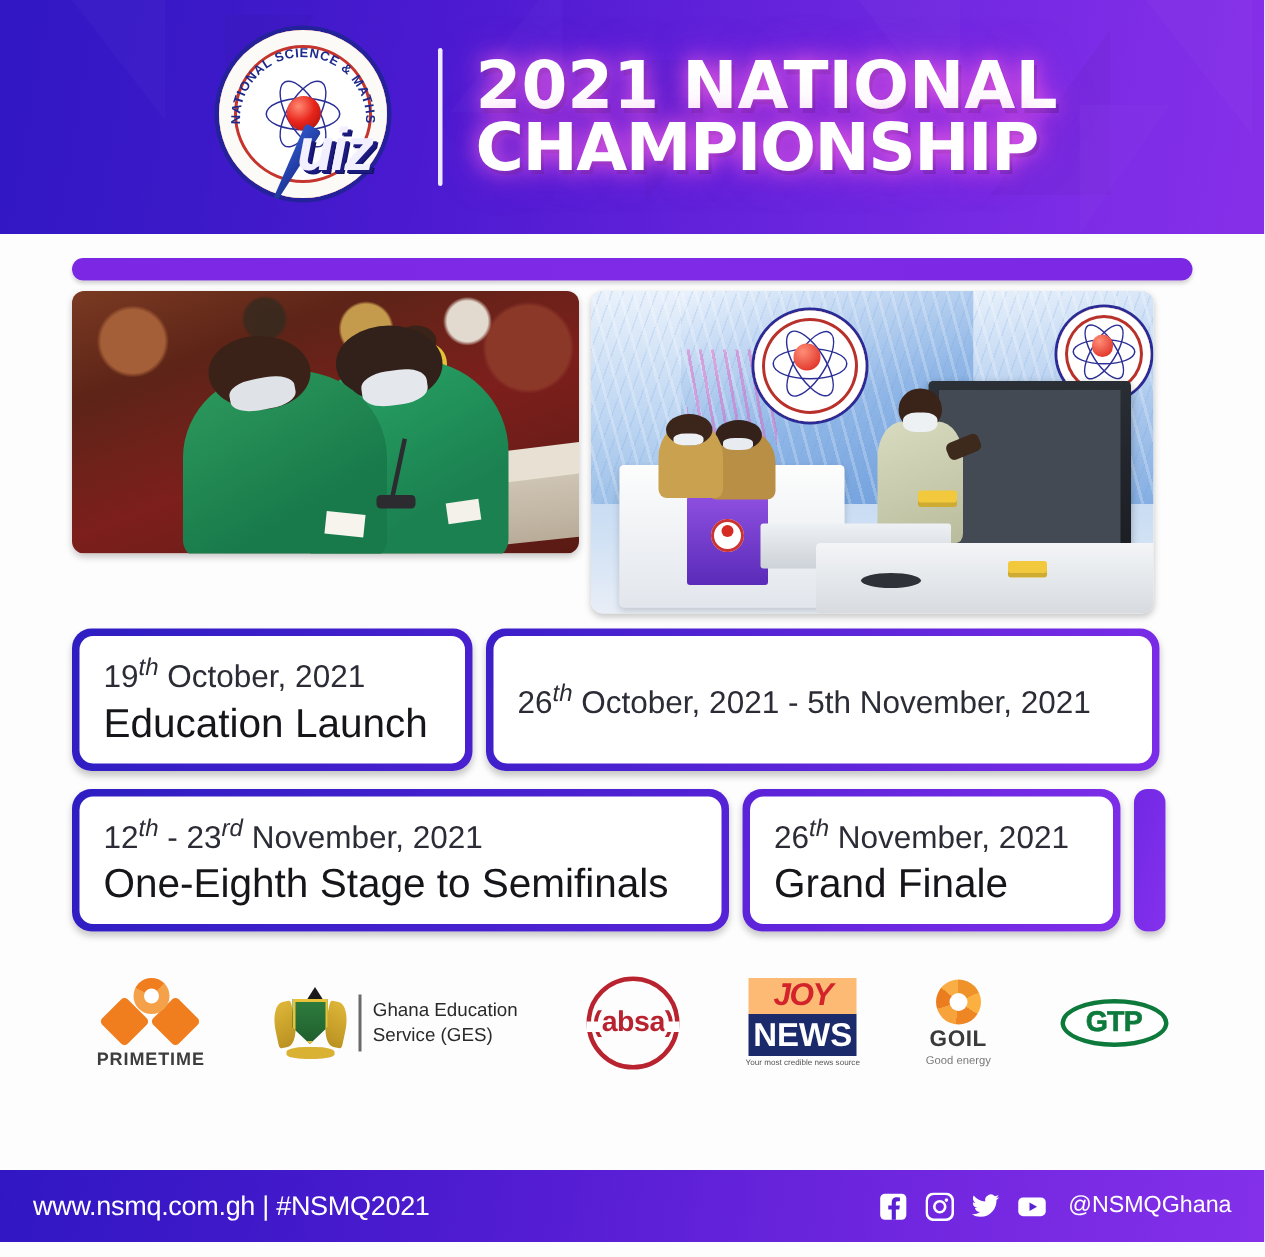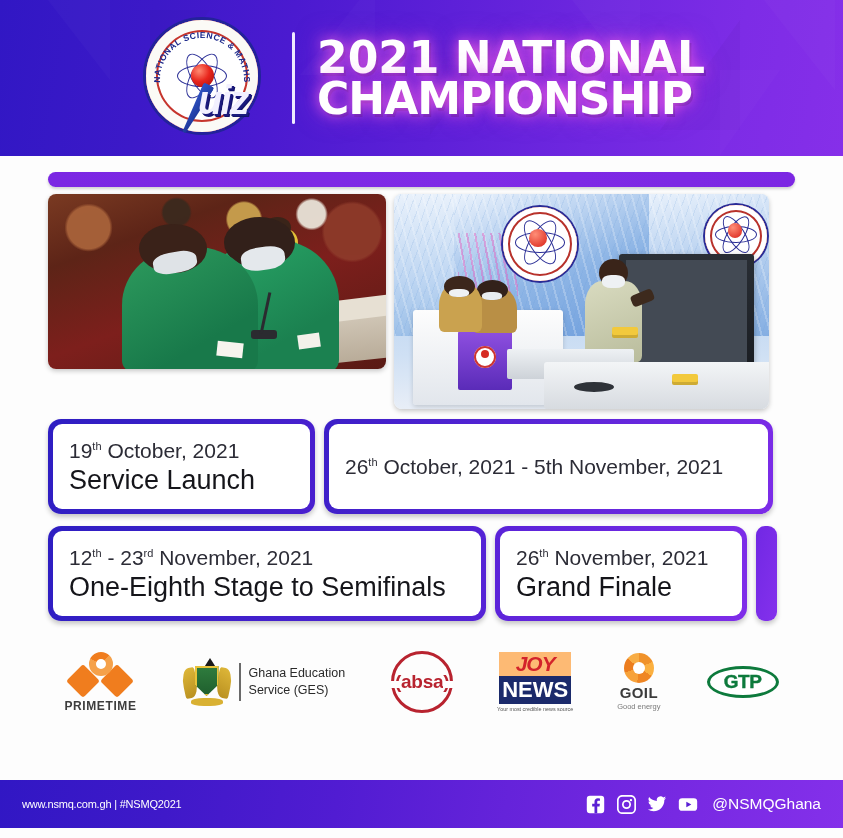--- a/index.html
+++ b/index.html
@@ -305,21 +305,21 @@
   .c3 { width: 438px; height: 95px; background: linear-gradient(105deg,#2e1ec2,#5623d6); }
   .c4 { width: 252px; height: 95px; background: linear-gradient(105deg,#5a23d8,#7f2de9); }
 
   .card-date {
     font-size: 21px;
     color: #2c2c36;
     line-height: 1.15;
     white-space: nowrap;
     font-family: "Liberation Sans", sans-serif;
   }
-  .card-date sup { font-size: 11px; vertical-align: super; }
+  .card-date sup { font-size: 16px; vertical-align: super; font-style: italic; }
   .card-title {
     font-size: 27px;
     color: #15151a;
     line-height: 1.15;
     white-space: nowrap;
     margin-top: 2px;
   }
 
   .side-bar {
     width: 21px; height: 95px;
@@ -413,21 +413,21 @@
   .footer {
     position: absolute;
     left: 0; bottom: 10px;
     width: 843px; height: 48px;
     background: linear-gradient(100deg,
         #3117c4 0%, #3f19c9 20%, #511cd2 40%,
         #6523da 60%, #7729e2 80%, #8430ea 100%);
     display: flex; align-items: center; justify-content: space-between;
     padding: 0 22px;
   }
-  .footer-left { color:#ffffff; font-size:11px; letter-spacing:-.2px; }
+  .footer-left { color:#ffffff; font-size:18px; letter-spacing:-.2px; }
   .footer-right { display:flex; align-items:center; gap:11px; }
   .soc { width:20px; height:20px; display:flex; align-items:center;
      justify-content:center; }
   .handle { color:#ffffff; font-size:15.5px; margin-left:3px; }
 </style>
 </head>
 <body>
 
 <div id="poster">
 
@@ -561,21 +561,21 @@
       </div>
     </div>
 
 
     <div class="cards">
 
       <div class="card-row">
         <div class="card c1">
           <div class="card-inner">
             <div class="card-date"><span>19</span><sup>th</sup><span> October, 2021</span></div>
-            <div class="card-title">Service Launch</div>
+            <div class="card-title">Education Launch</div>
           </div>
         </div>
         <div class="card c2">
           <div class="card-inner">
             <div class="card-date"><span>26</span><sup>th</sup><span> October, 2021 - 5th November, 2021</span></div>
           </div>
         </div>
       </div>
 
       <div class="card-row">

